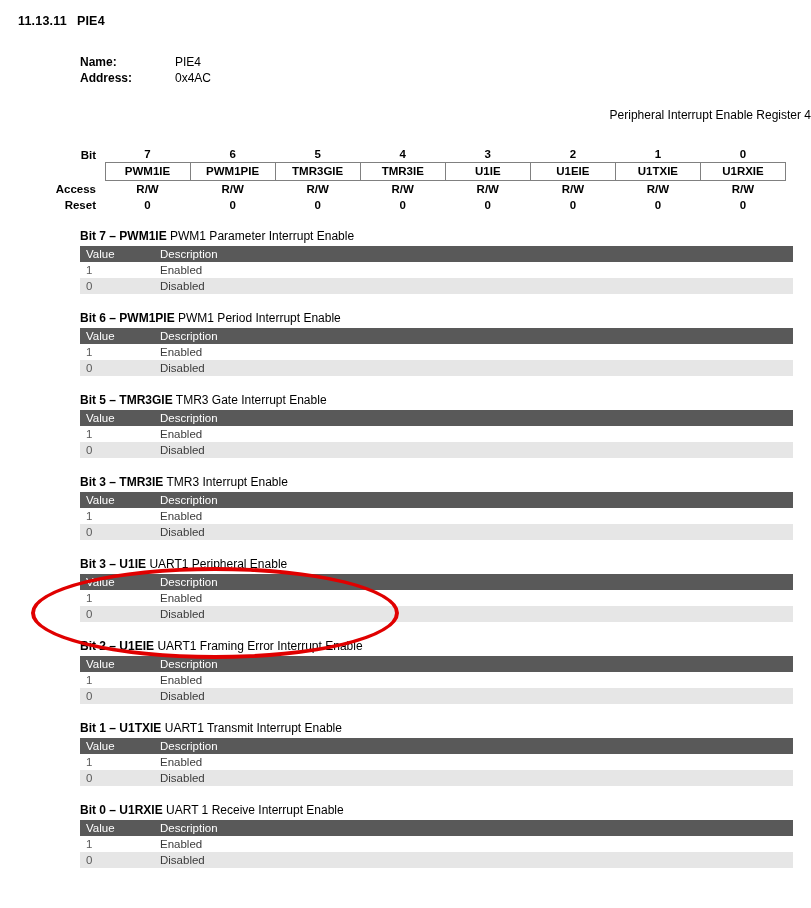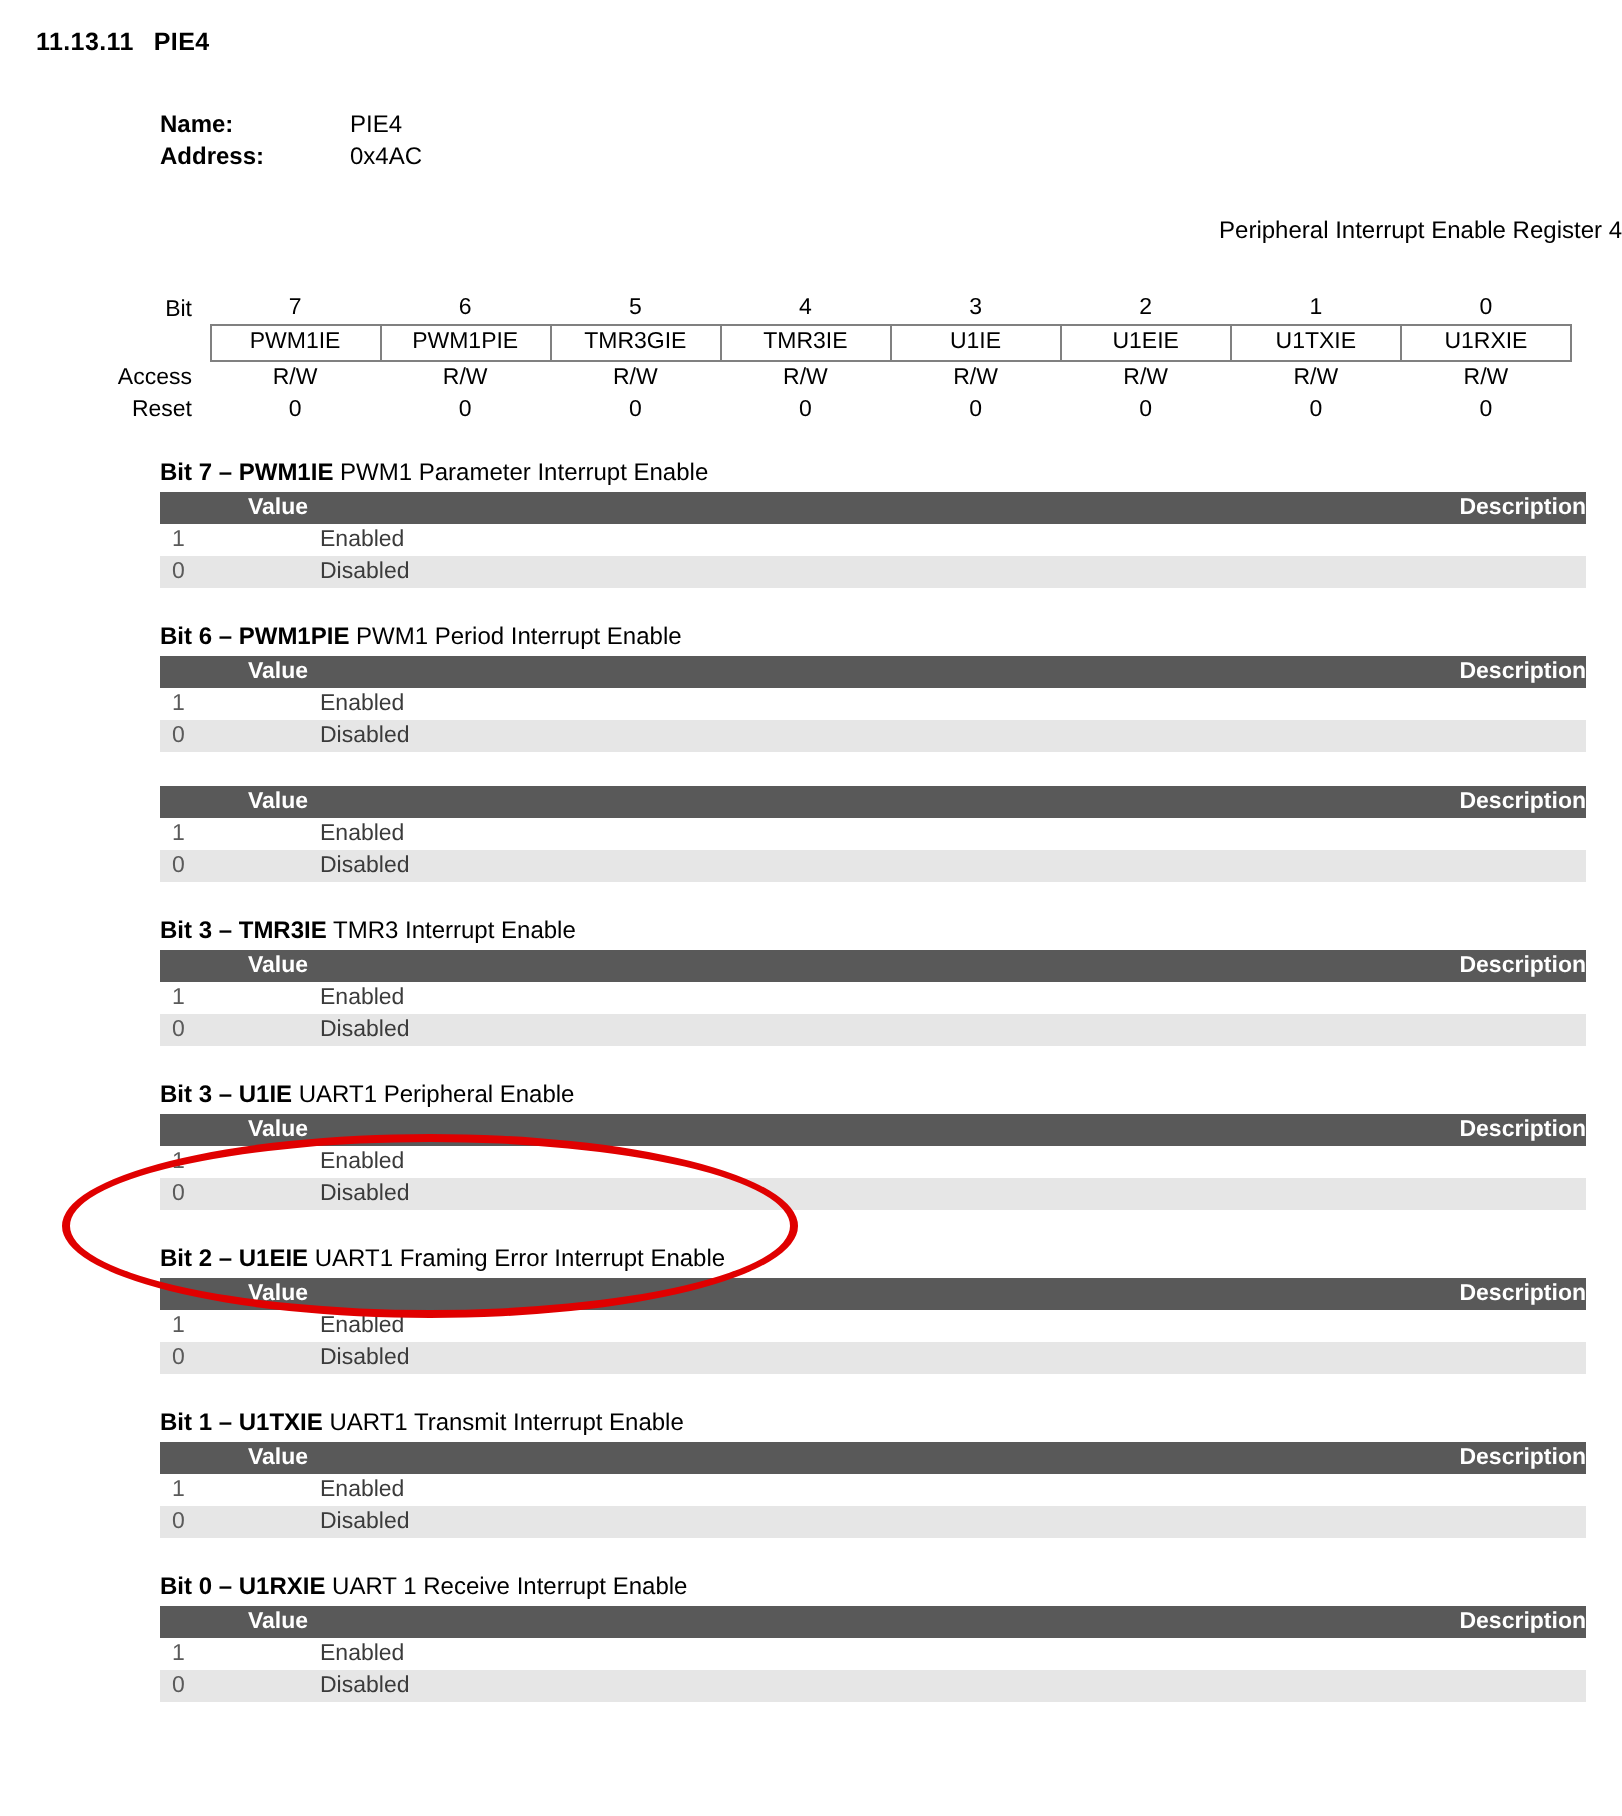--- a/index.html
+++ b/index.html
@@ -59,21 +59,21 @@
     font-size: 11.5px;
   }
   table.reg {
     border-collapse: collapse;
     width: 752px;
     table-layout: fixed;
   }
   table.reg td, table.reg th {
     padding: 0;
     text-align: center;
-    font-weight: normal;
+    font-weight: bold;
     font-size: 11.5px;
   }
   .reg .rowlabel {
     width: 62px;
     text-align: right;
     padding-right: 9px;
     font-size: 11.5px;
     color: #000;
   }
   .reg tr.bitnum td {
@@ -117,22 +117,22 @@
   }
   table.vals {
     border-collapse: collapse;
     width: 100%;
     table-layout: fixed;
     font-size: 11.5px;
   }
   table.vals th {
     background: #595959;
     color: #ffffff;
-    text-align: right;
-    font-weight: bold;
+    text-align: left;
+    font-weight: normal;
     font-size: 11.5px;
     height: 16px;
     line-height: 16px;
     padding: 0 0 0 6px;
   }
   table.vals th.c-val { width: 68px; }
   table.vals td {
     height: 16px;
     line-height: 16px;
     padding: 0 0 0 6px;
@@ -264,20 +264,23 @@
         </tr>
         <tr class="even">
           <td class="c-val">0</td>
           <td>Disabled</td>
         </tr>
       </tbody>
         </table>
     </div>
 
     <div class="bitblock">
+      <div class="bittitle">
+        <span class="lead">Bit 5 – </span><span class="name">TMR3GIE</span><span class="rest"> TMR3 Gate Interrupt Enable</span>
+      </div>
       <table class="vals">
         <tbody>
             <tr>
           <th class="c-val">Value</th>
           <th>Description</th>
         </tr>
         <tr class="odd">
           <td class="c-val">1</td>
           <td>Enabled</td>
         </tr>

